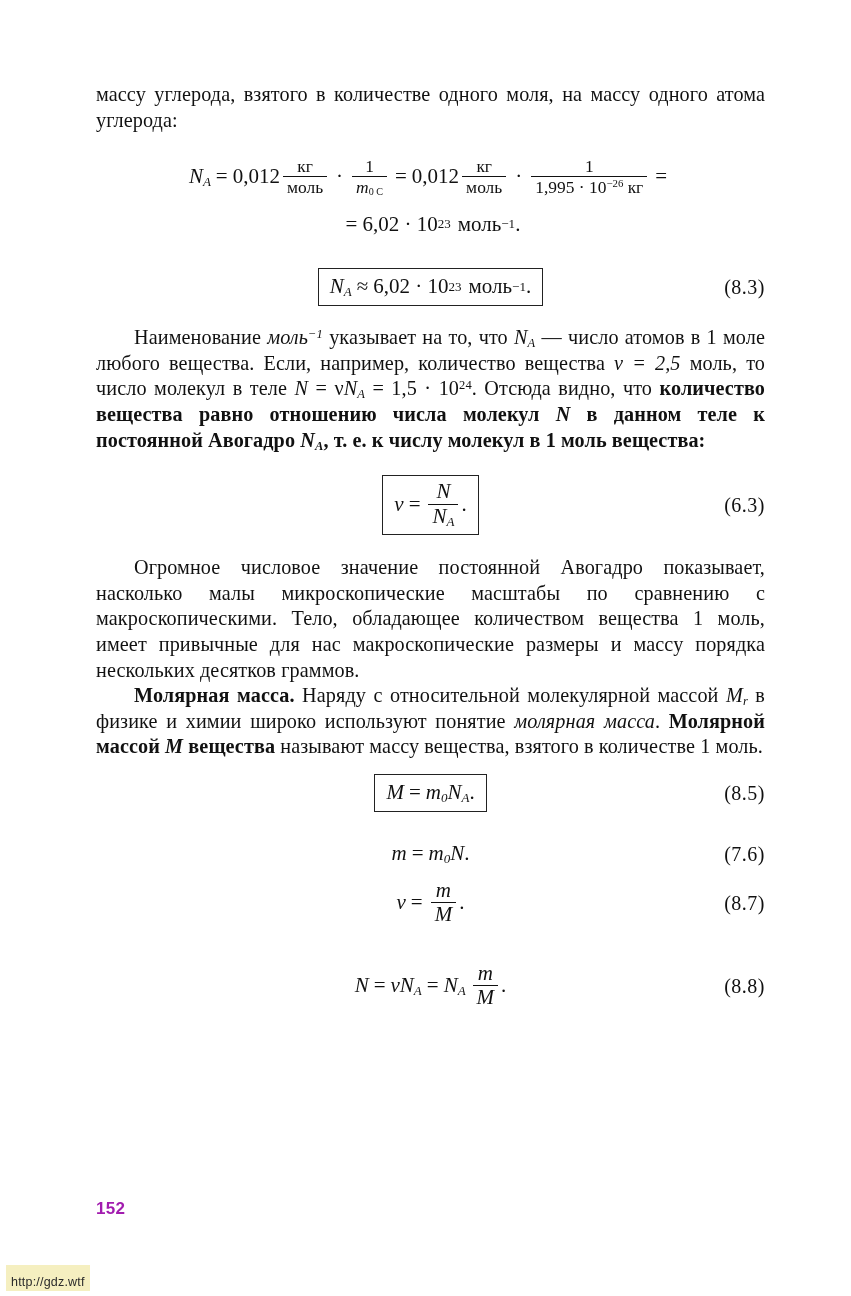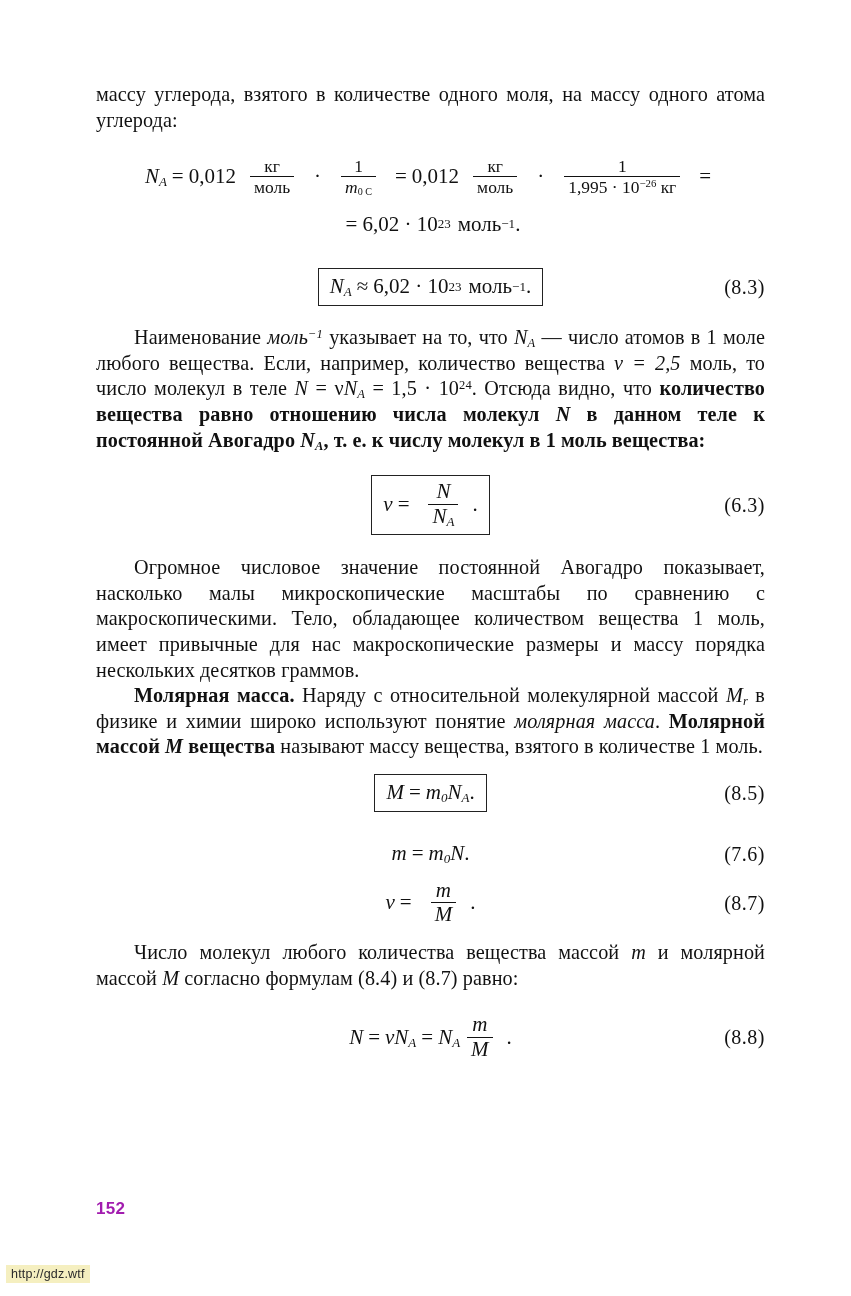--- a/index.html
+++ b/index.html
@@ -86,21 +86,21 @@
     justify-content: center;
     white-space: nowrap;
   }
 
   .frac {
     display: inline-flex;
     flex-direction: column;
     align-items: center;
     justify-content: center;
     vertical-align: middle;
-    margin: 0 14px;
+    margin: 0 3px;
     line-height: 1.04;
   }
   .frac .num {
     padding: 0 4px 1px 4px;
     font-size: 0.83em;
   }
   .frac .den {
     border-top: 1.4px solid #111;
     padding: 1px 4px 0 4px;
     font-size: 0.83em;
@@ -142,21 +142,21 @@
   }
 
   .watermark {
     position: absolute;
     left: 6px;
     top: 1265px;
     background: #f5efc0;
     color: #2a2a2a;
     font-family: "Liberation Sans", sans-serif;
     font-size: 12.5px;
-    padding: 2px 5px 2px 5px;
+    padding: 10px 5px 2px 5px;
     letter-spacing: 0.2px;
     line-height: 1.15;
   }
 </style>
 </head>
 <body>
 
 <div class="page">
 
   <div class="content">
@@ -281,21 +281,20 @@
           <span class="den mi">M</span>
         </span>
         <span>.</span>
       </span>
       <span class="eqno">(8.7)</span>
     </div>
 
     <div class="gap-s"></div>
 
 
-    <p class="para ind"><span>Число молекул любого количества вещества массой </span><span class="mi">m</span><span> и молярной массой </span><span class="mi">M</span><span> согласно формулам (8.4) и (8.7) равно:</span></p>
 
     <div class="mathrow m88">
       <span class="mathline">
         <span class="mi">N</span>
         <span class="op">=</span>
         <span class="mi">ν</span>
           <span class="mi"><span>N</span><sub>A</sub></span>
         <span class="op">=</span>
         <span class="mi"><span>N</span><sub>A</sub></span>
         <span class="frac big" style="margin-left:7px">

